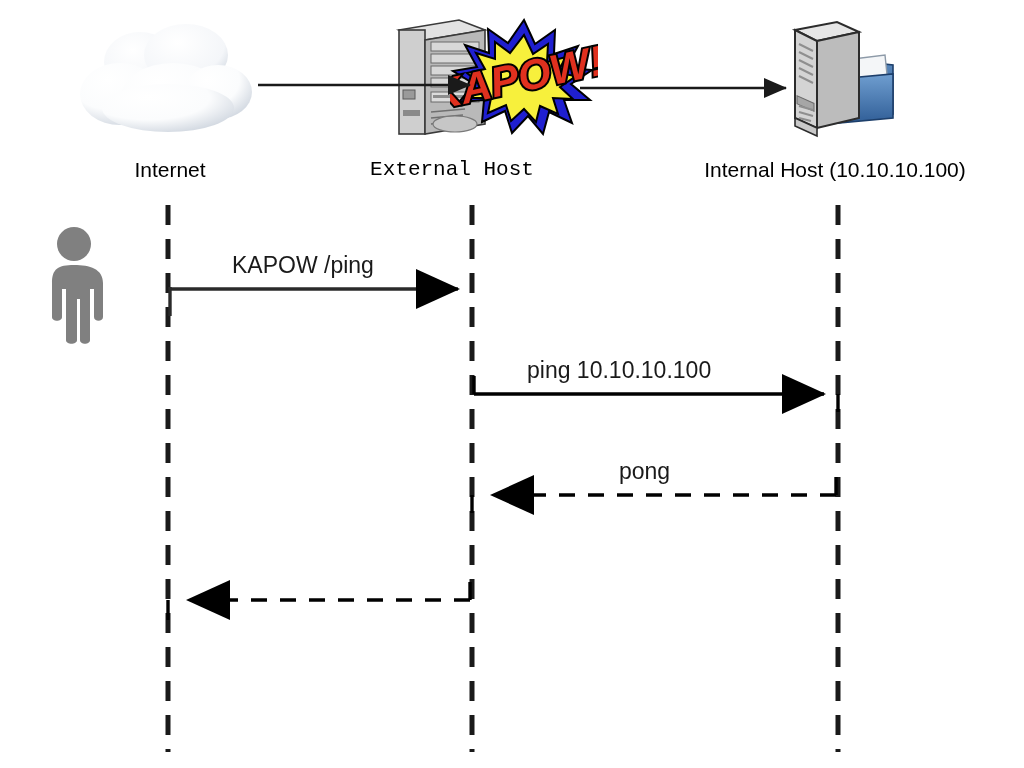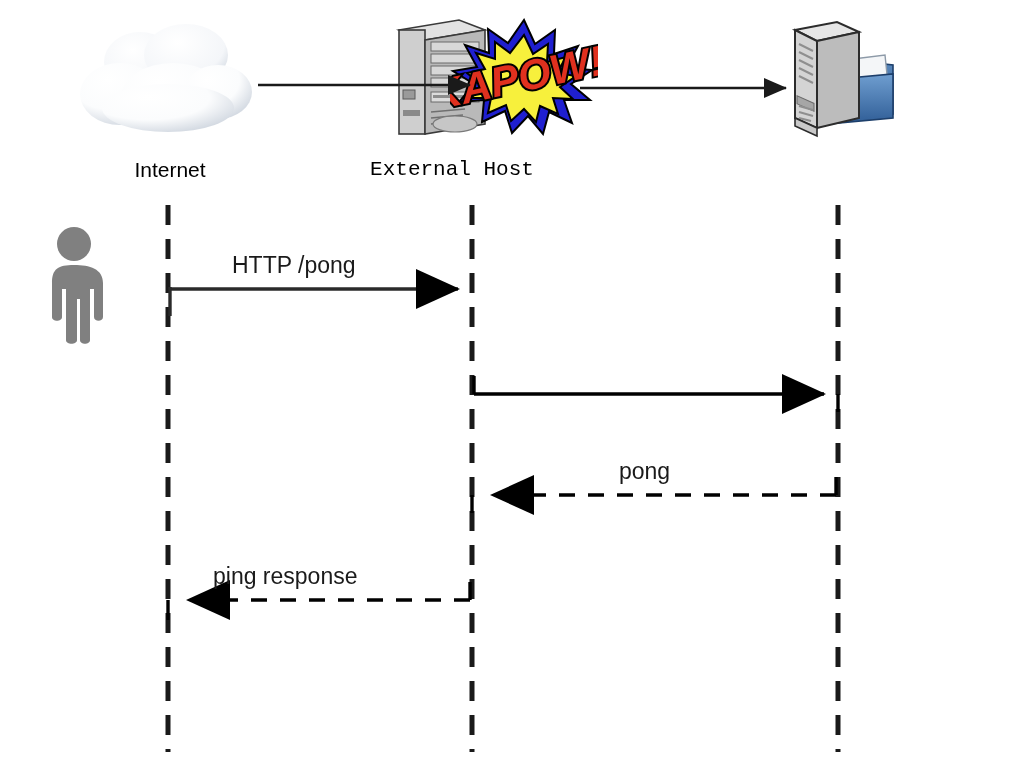--- a/index.html
+++ b/index.html
@@ -156,20 +156,21 @@
       <marker id="arrowTiny" markerWidth="9" markerHeight="9" refX="8.6" refY="4.5" orient="auto">
         <path d="M0,0.6 L9,4.5 L0,8.4 z" fill="#1a1a1a"></path>
       </marker>
     </defs>
     <line x1="258" y1="85" x2="470" y2="85" stroke="#1a1a1a" stroke-width="2.6" marker-end="url(#arrowTiny)"></line>
     <line x1="580" y1="88" x2="786" y2="88" stroke="#1a1a1a" stroke-width="2.6" marker-end="url(#arrowTiny)"></line>
   </svg>
 
   <div class="node-label" style="left:170px; top:158px; transform:translateX(-50%);">Internet</div>
   <div class="node-label" style="left:452px; top:158px; transform:translateX(-50%);font-family:Liberation Mono, monospace;">External Host</div>
+  <div class="node-label" style="left:835px; top:158px; transform:translateX(-50%);">Internal Host (10.10.10.100)</div>
 
   <div class="icon-box" style="left:40px; top:225px; width:68px; height:120px;">
     <svg width="68" height="120" viewBox="0 0 68 120" aria-hidden="true">
       <circle cx="34" cy="19" r="17" fill="#808080"></circle>
       <path d="M34 40 C18 40 12 44 12 58 L12 92 C12 97 22 97 22 92 L22 64 L26 64 L26 115 C26 120 37 120 37 115
                L37 74 L40 74 L40 115 C40 120 50 120 50 115 L50 64 L54 64 L54 92 C54 97 63 97 63 92 L63 58
                C63 44 50 40 34 40 Z" fill="#808080"></path>
     </svg>
   </div>
 
@@ -204,17 +205,17 @@
       <line x1="472" y1="495" x2="472" y2="513" stroke="#000000" stroke-width="3.4"></line>
     </g>
 
     <g>
       <line x1="470" y1="600" x2="188" y2="600" stroke="#000000" stroke-width="3.4" stroke-dasharray="16 13" marker-end="url(#arrowL)"></line>
       <line x1="470" y1="582" x2="470" y2="600" stroke="#000000" stroke-width="3.4"></line>
       <line x1="168" y1="600" x2="168" y2="620" stroke="#000000" stroke-width="3.4"></line>
     </g>
   </svg>
 
-  <div class="msg-label" style="left:232px; top:252px;">HTTP /pong</div>
+  <div class="msg-label" style="left:232px; top:252px;">KAPOW /ping</div>
+  <div class="msg-label" style="left:527px; top:357px;">ping 10.10.10.100</div>
   <div class="msg-label" style="left:619px; top:458px;">pong</div>
-  <div class="msg-label" style="left:213px; top:563px;">ping response</div>
 
 </div>
 
 </body></html>

